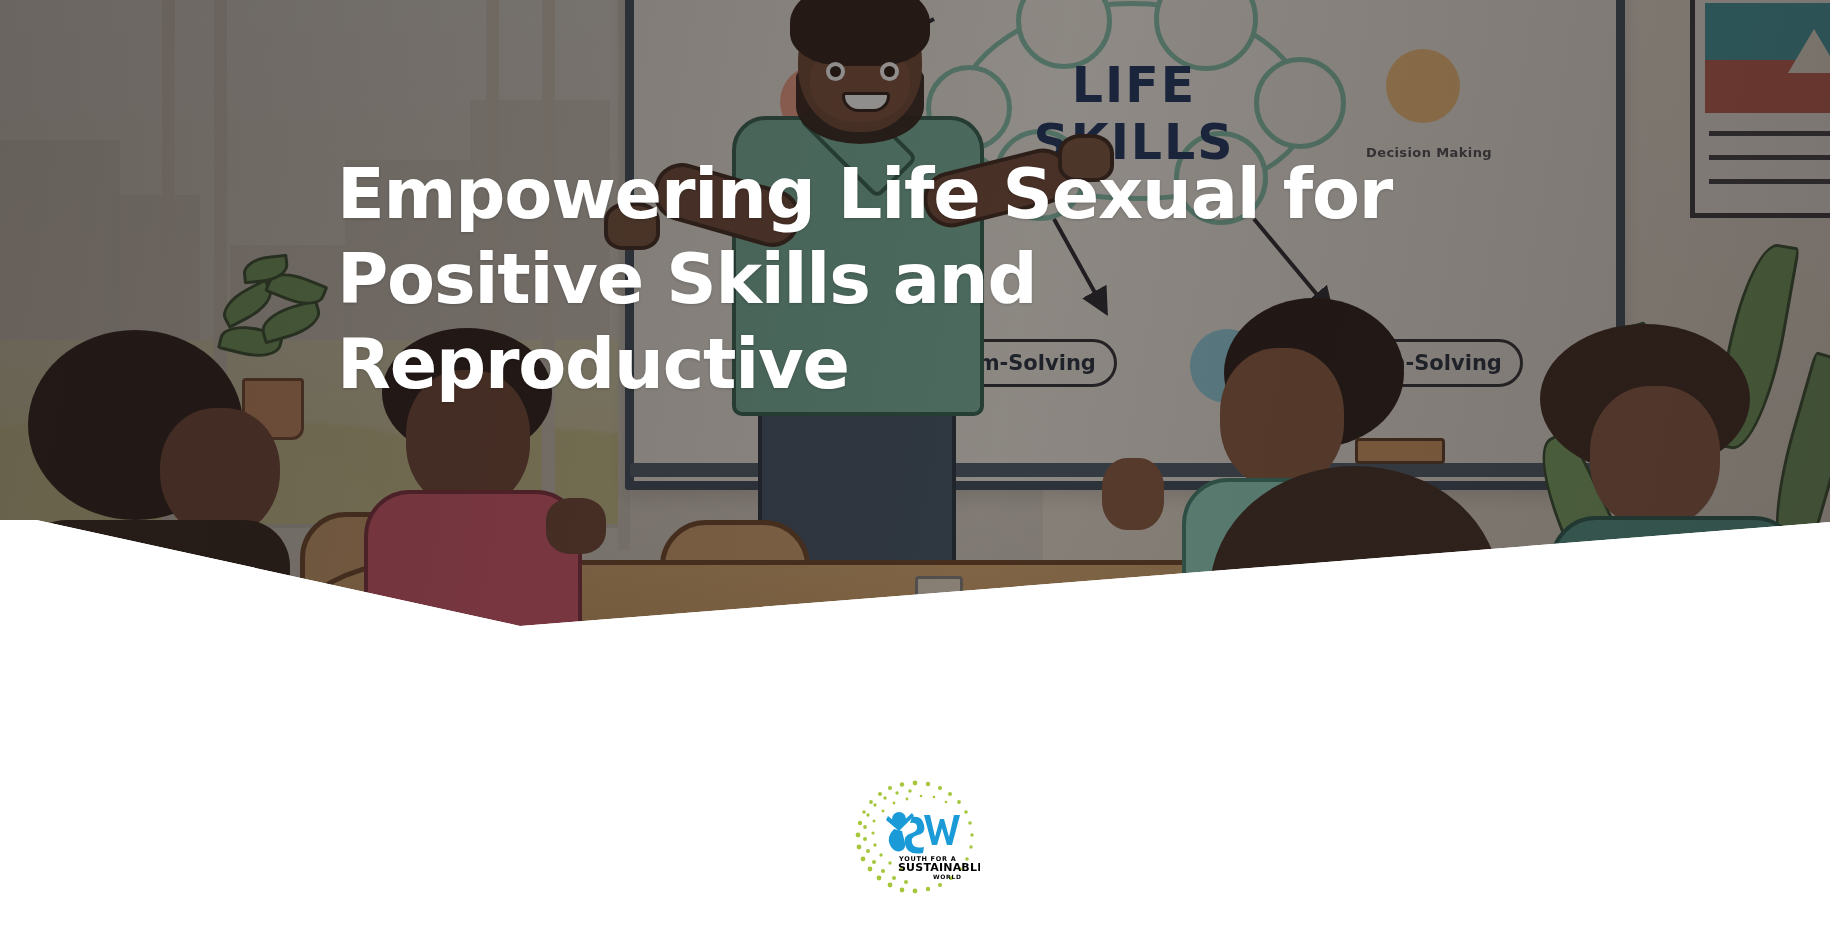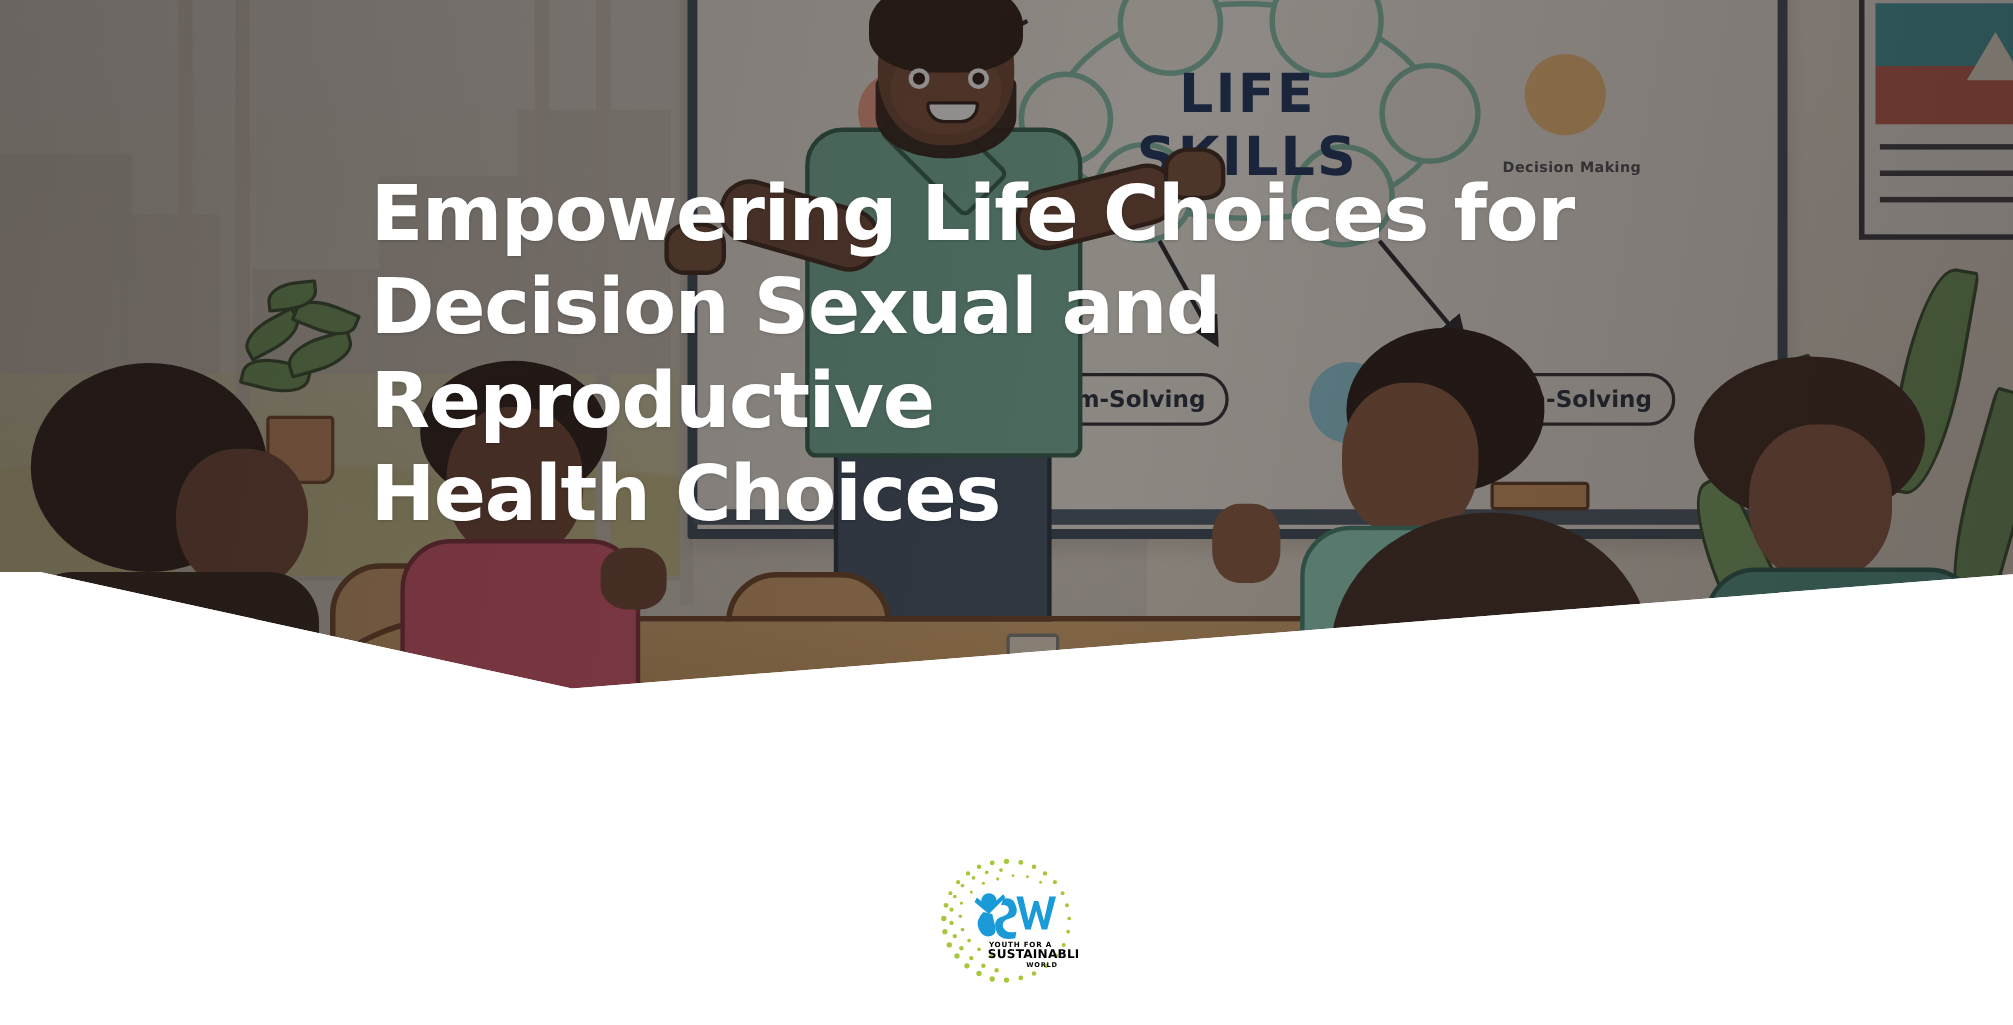--- a/index.html
+++ b/index.html
@@ -298,23 +298,22 @@
       <div class="hero-shade2"></div>
     </div>
 
     <svg class="wedge" viewBox="0 0 1830 180" preserveAspectRatio="none">
       <polygon points="0,0 0,180 1830,180 1830,0 1830,2 520,106 0,-8" fill="#ffffff"></polygon>
       <polygon points="0,-8 520,106 1830,2 1830,180 0,180" fill="#ffffff"></polygon>
     </svg>
 
     <div class="hero-copy">
       <h1 class="hero-title">
-        <span>Empowering Life Choices for</span><br>
-        <span>Decision Sexual and Reproductive</span><br>
-        <span>Health Choices</span>
+        <span>Empowering Life Sexual for</span><br>
+        <span>Positive Skills and Reproductive</span><br>
       </h1>
     </div>
   </div>
 
   <div class="logo-wrap">
     <div class="logo">
       <svg viewBox="0 0 130 130" width="130" height="130">
         <g fill="#a6c63c">
           <circle cx="65" cy="8" r="2.4"></circle>
             <circle cx="78" cy="9" r="2.2"></circle>

